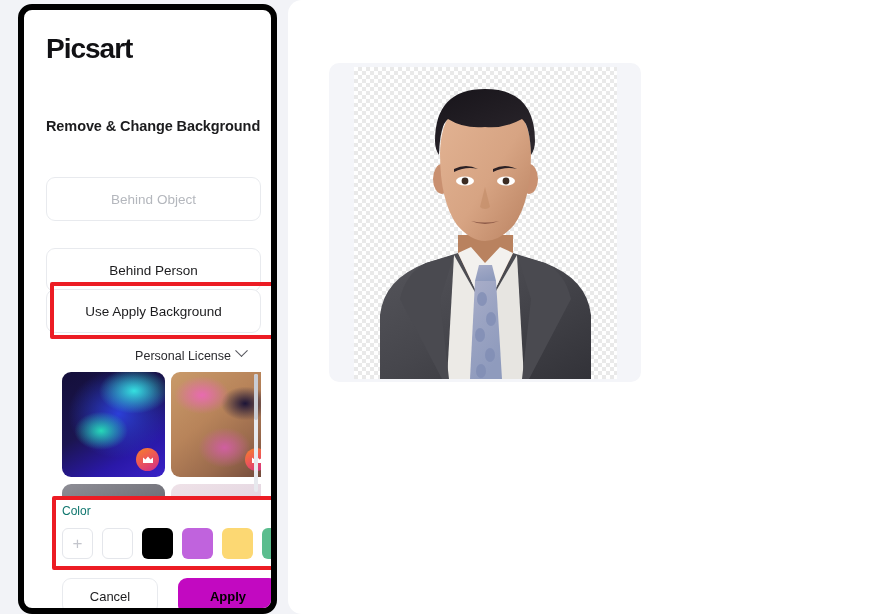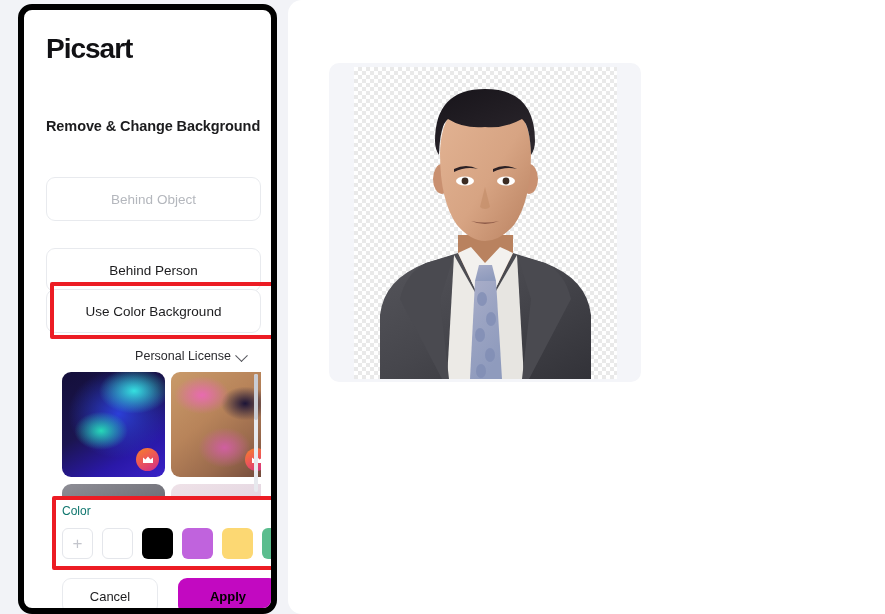--- a/index.html
+++ b/index.html
@@ -116,21 +116,21 @@
     z-index: 40;
   }
   #annot-use-bg { left: 26px; top: 272px; width: 234px; height: 57px; }
   #annot-color  { left: 28px; top: 486px; width: 235px; height: 74px; }
 
   #license-row {
     position: absolute;
     right: 25px;
     top: 339px;
     display: flex;
-    align-items: flex-end;
+    align-items: flex-start;
     gap: 6px;
     font-size: 12.5px;
     color: #2a2a2e;
     cursor: pointer;
   }
   .chev {
     width: 9px; height: 9px;
     border-right: 1.6px solid #55565c;
     border-bottom: 1.6px solid #55565c;
     transform: rotate(45deg) translate(-2px, -2px);
@@ -347,21 +347,21 @@
   <svg id="logo" viewBox="0 0 210 40">
     <text x="0" y="31" font-family="Liberation Sans, sans-serif" font-size="33" font-weight="bold" fill="#111114" letter-spacing="-1.2">Picsart</text>
   </svg>
 
   <div id="panel-title">Remove &amp; Change Background</div>
 
   <button class="opt-btn disabled" id="btn-behind-object">Behind Object</button>
 
   <button class="opt-btn" id="btn-behind-person">Behind Person</button>
 
-  <button class="opt-btn" id="btn-use-background">Use Color Background</button>
+  <button class="opt-btn" id="btn-use-background">Use Apply Background</button>
 
   <div class="annot" id="annot-use-bg"></div>
 
   <div id="license-row">
     <span>Personal License</span>
     <span class="chev"></span>
   </div>
 
   <div id="thumb-area">
     <div class="thumb" id="thumb-0">

